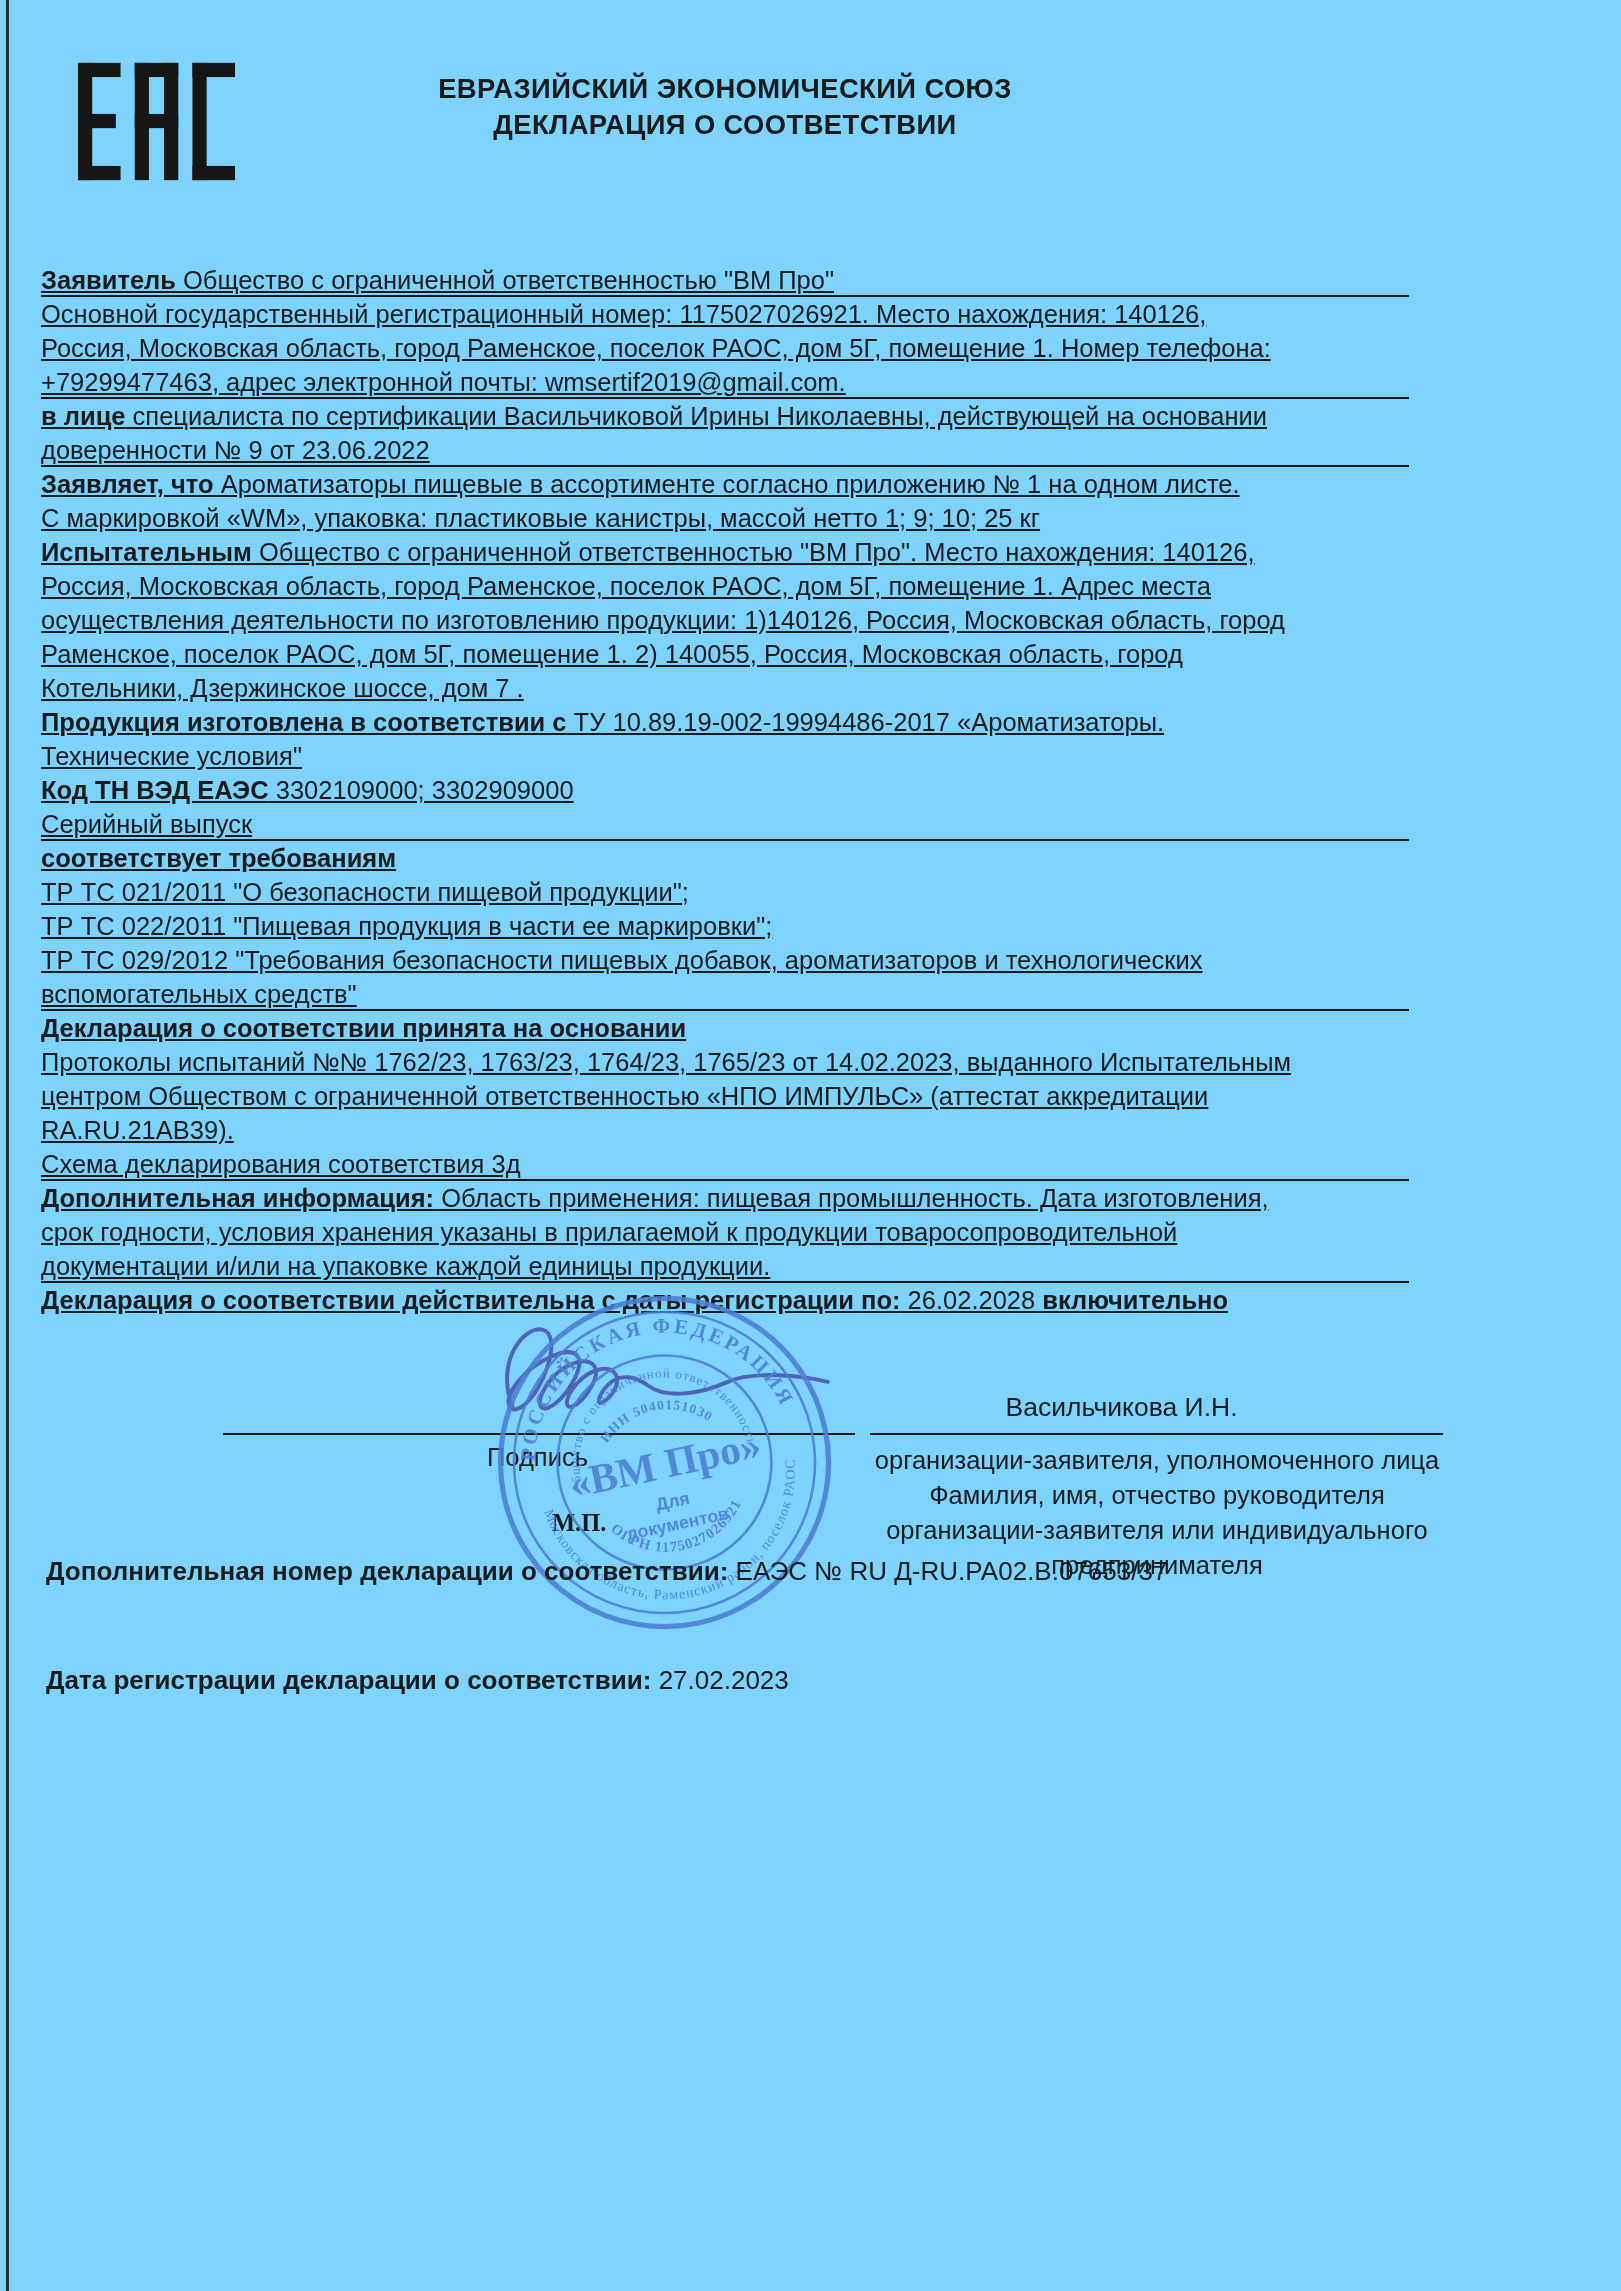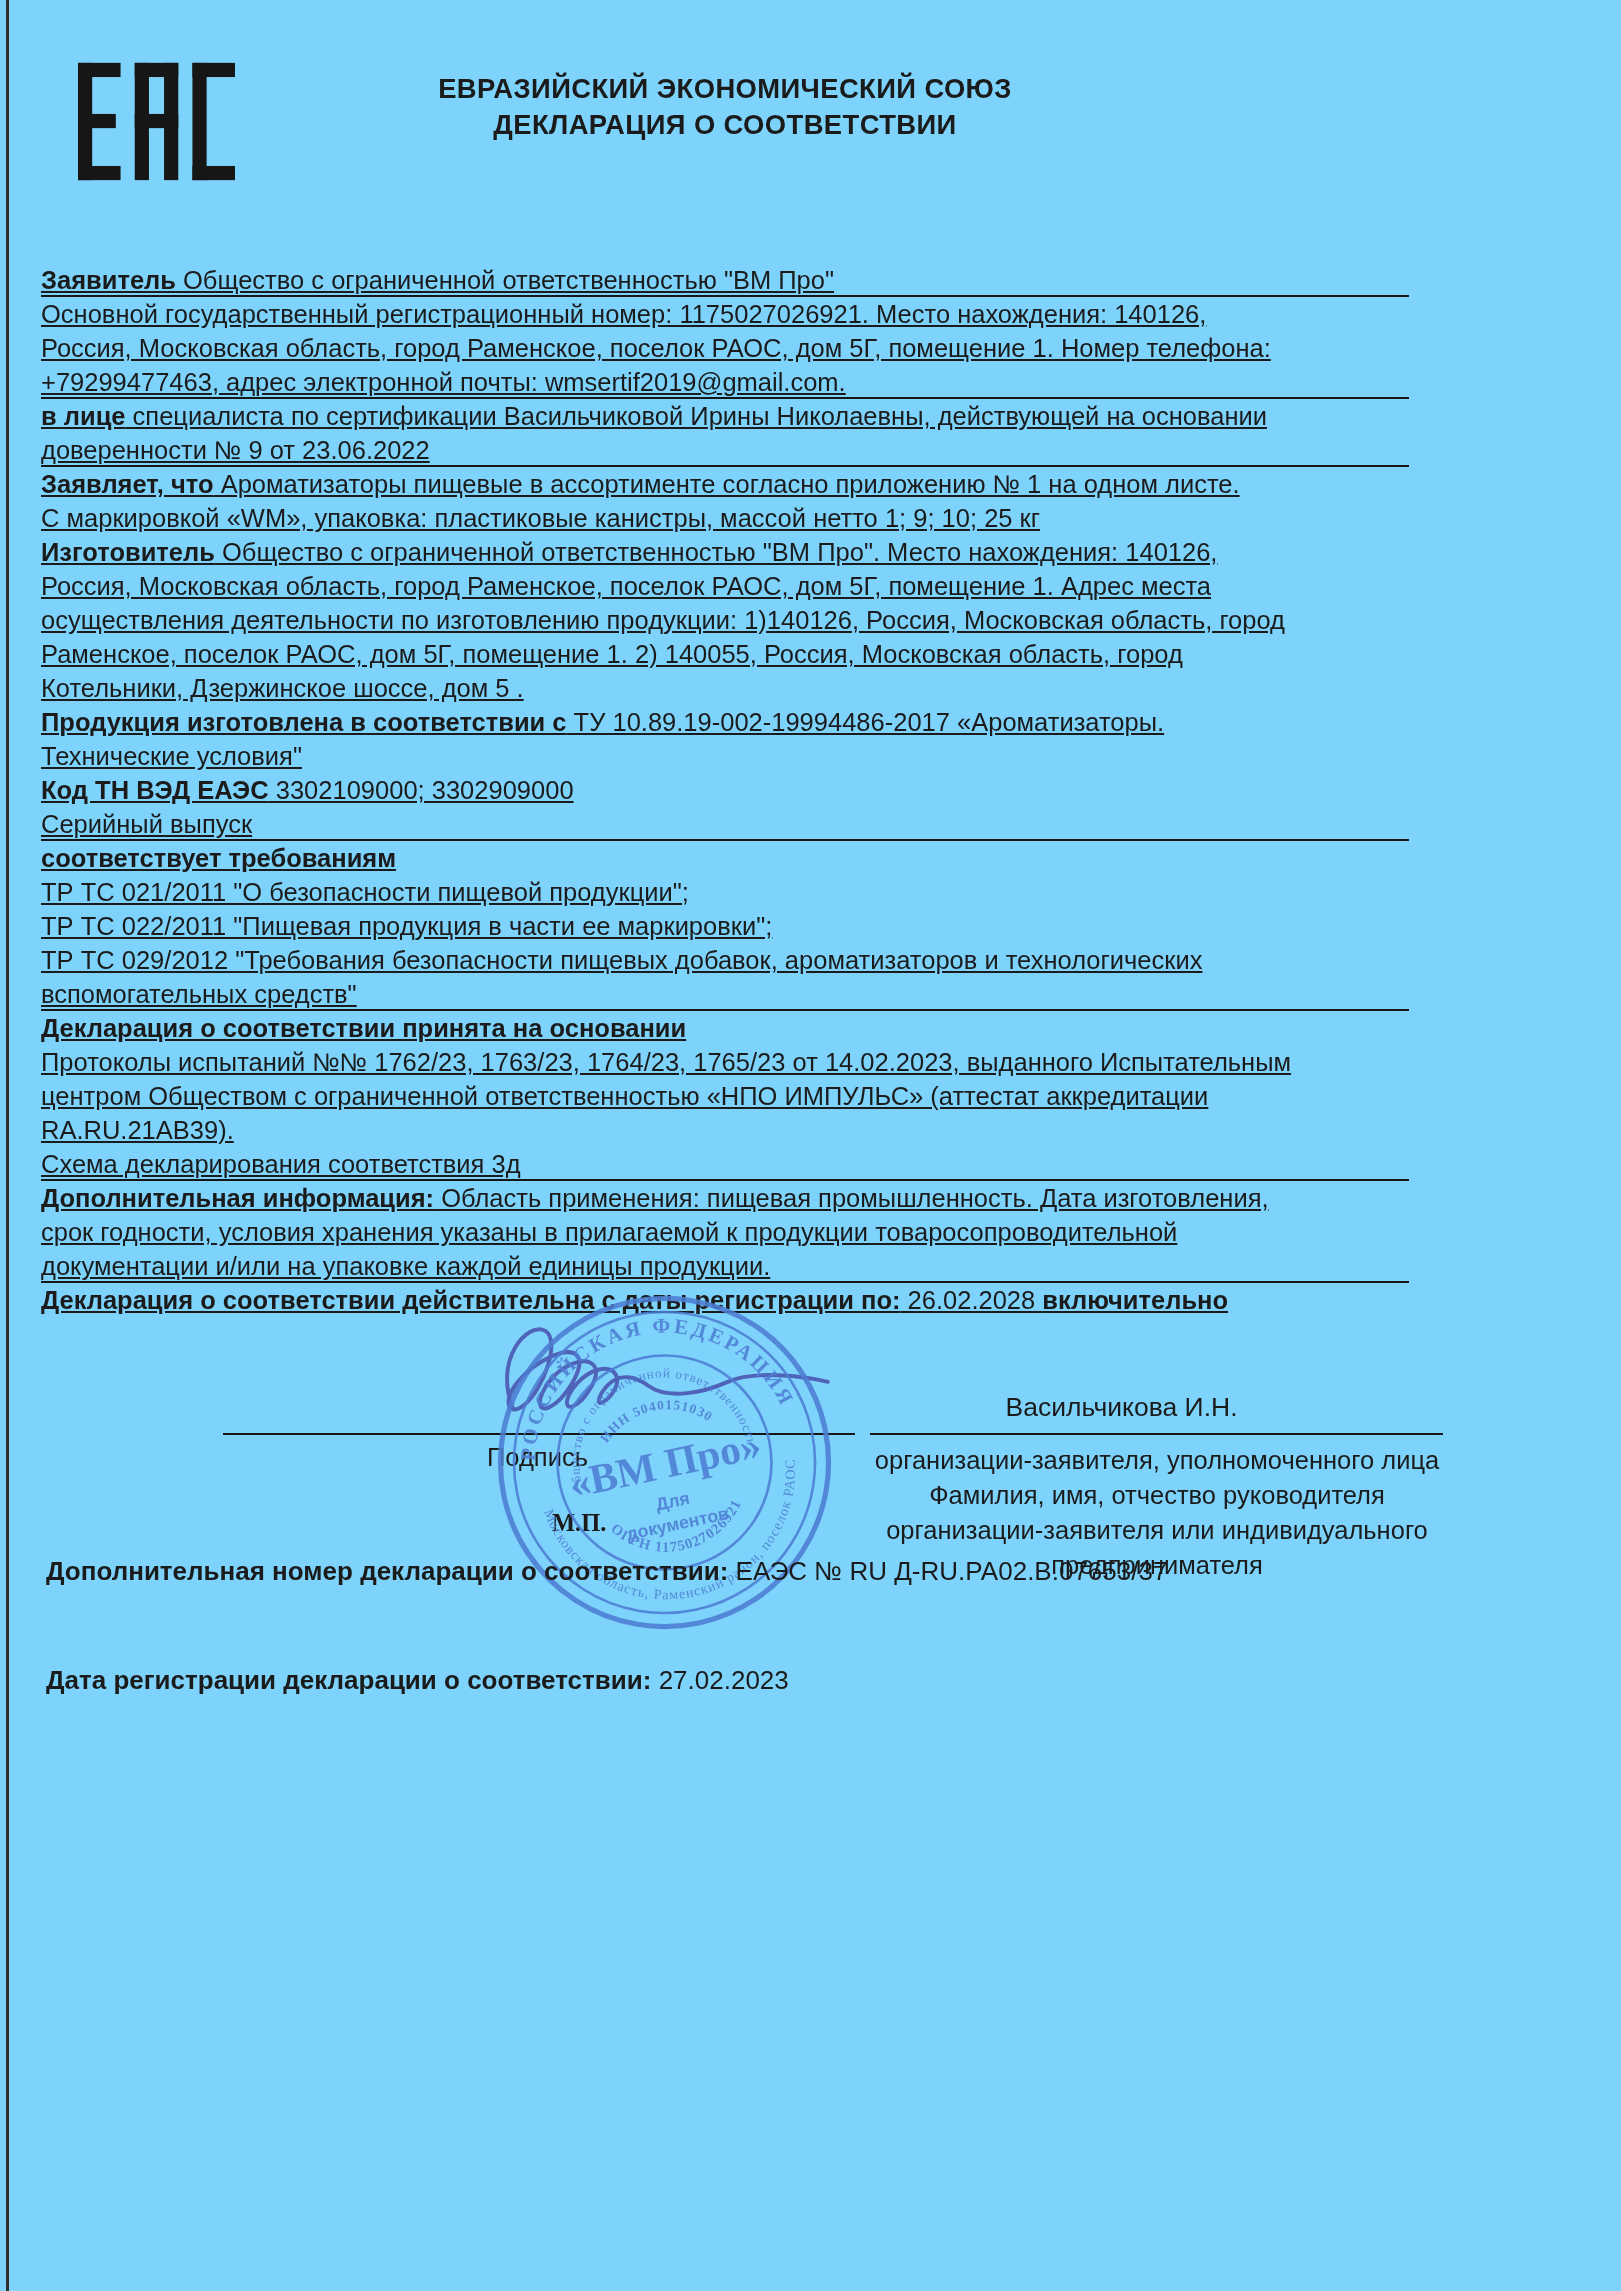--- a/index.html
+++ b/index.html
@@ -78,25 +78,25 @@
 
   <div class="doc-body">
     <div class="bl u"><b>Заявитель</b><span> Общество с ограниченной ответственностью "ВМ Про"</span></div>
     <div class="bl"><span>Основной государственный регистрационный номер: 1175027026921. Место нахождения: 140126,</span></div>
     <div class="bl"><span>Россия, Московская область, город Раменское, поселок РАОС, дом 5Г, помещение 1. Номер телефона:</span></div>
     <div class="bl u"><span>+79299477463, адрес электронной почты: wmsertif2019@gmail.com.</span></div>
     <div class="bl"><b>в лице</b><span> специалиста по сертификации Васильчиковой Ирины Николаевны, действующей на основании</span></div>
     <div class="bl u"><span>доверенности № 9 от  23.06.2022</span></div>
     <div class="bl"><b>Заявляет, что</b><span> Ароматизаторы пищевые в ассортименте согласно приложению № 1 на одном листе.</span></div>
     <div class="bl"><span>С маркировкой «WM»,  упаковка: пластиковые канистры, массой нетто 1; 9; 10; 25 кг</span></div>
-    <div class="bl"><b>Изготовитель</b><span> Общество с ограниченной ответственностью "ВМ Про". Место нахождения: 140126,</span></div>
+    <div class="bl"><b>Испытательным</b><span> Общество с ограниченной ответственностью "ВМ Про". Место нахождения: 140126,</span></div>
     <div class="bl"><span>Россия, Московская область, город Раменское, поселок РАОС, дом 5Г, помещение 1. Адрес места</span></div>
     <div class="bl"><span>осуществления деятельности по изготовлению продукции: 1)140126, Россия, Московская область, город</span></div>
     <div class="bl"><span>Раменское, поселок РАОС, дом 5Г, помещение 1. 2) 140055, Россия, Московская область, город</span></div>
-    <div class="bl"><span>Котельники, Дзержинское шоссе, дом 5 .</span></div>
+    <div class="bl"><span>Котельники, Дзержинское шоссе, дом 7 .</span></div>
     <div class="bl"><b>Продукция изготовлена в соответствии с</b><span> ТУ 10.89.19-002-19994486-2017 «Ароматизаторы.</span></div>
     <div class="bl"><span>Технические условия"</span></div>
     <div class="bl"><b>Код ТН ВЭД ЕАЭС</b><span> 3302109000; 3302909000</span></div>
     <div class="bl u"><span>Серийный выпуск</span></div>
     <div class="bl"><b>соответствует требованиям</b></div>
     <div class="bl"><span>ТР ТС 021/2011 "О безопасности пищевой продукции";</span></div>
     <div class="bl"><span>ТР ТС 022/2011 "Пищевая продукция в части ее маркировки";</span></div>
     <div class="bl"><span>ТР ТС 029/2012 "Требования безопасности пищевых добавок, ароматизаторов и технологических</span></div>
     <div class="bl u"><span>вспомогательных средств"</span></div>
     <div class="bl"><b>Декларация о соответствии принята на основании</b></div>

